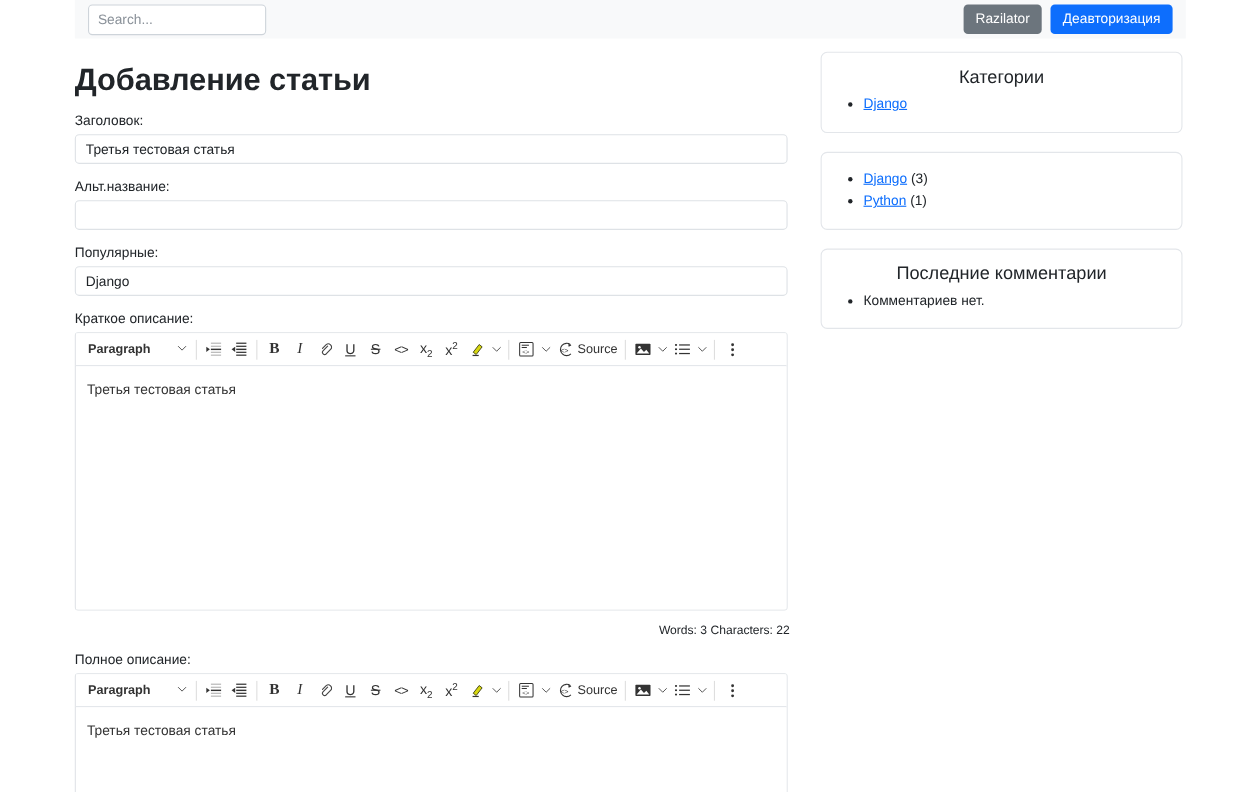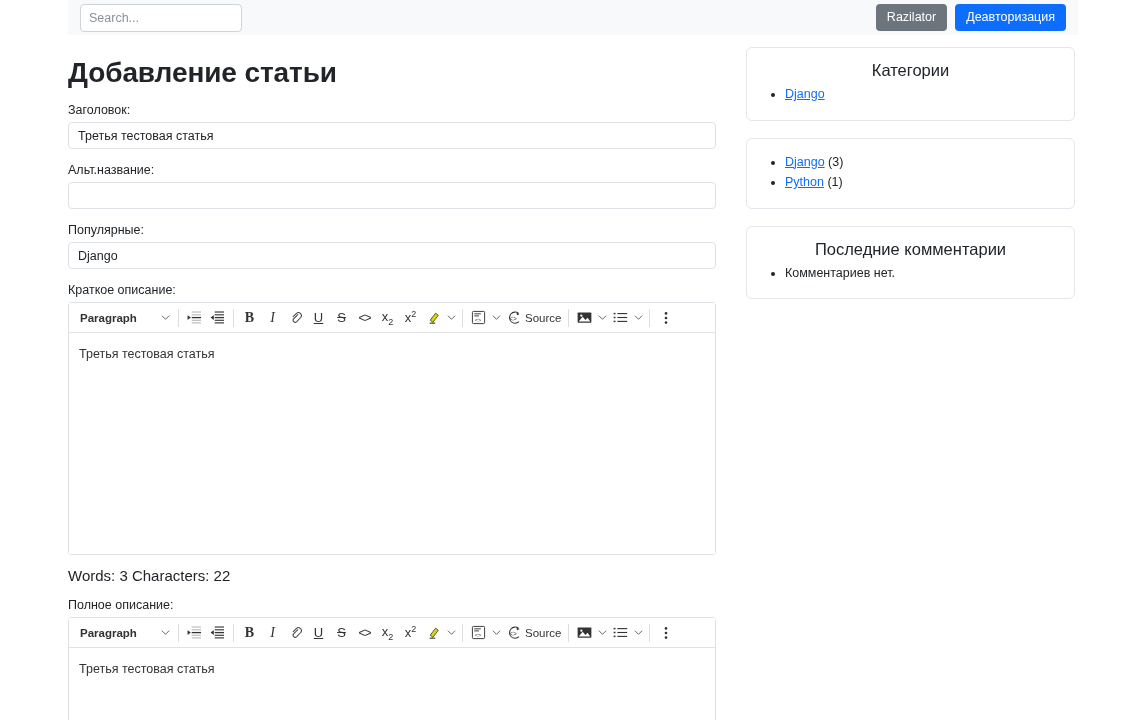--- a/index.html
+++ b/index.html
@@ -109,22 +109,23 @@
 
   .ck-body {
     padding: 12px 10px 0 10px;
     font-size: 12.5px; color: #333;
     line-height: 1.5;
     background: #fff;
   }
   .ck-body p { margin: 0; }
 
   .word-count {
-    font-size: 15px; color: #212529;
+    font-size: 11px; color: #212529;
     margin: 12px 0 0 0;
+    text-align: right;
   }
 
   
   .g-bold { font-weight: bold; font-family: "Liberation Serif", serif; font-size: 14px; }
   .g-ital { font-style: italic; font-family: "Liberation Serif", serif; font-size: 14px; }
   .g-under { text-decoration: underline; font-family: "Liberation Sans", sans-serif; font-size: 13px; }
   .g-strike { text-decoration: line-through; font-family: "Liberation Sans", sans-serif; font-size: 13px; }
   .g-code { font-family: "Liberation Sans", sans-serif; font-size: 12px; letter-spacing:-1px; }
   .g-sub { font-size: 13px; }
   .g-sub sub { font-size: 9px; }

